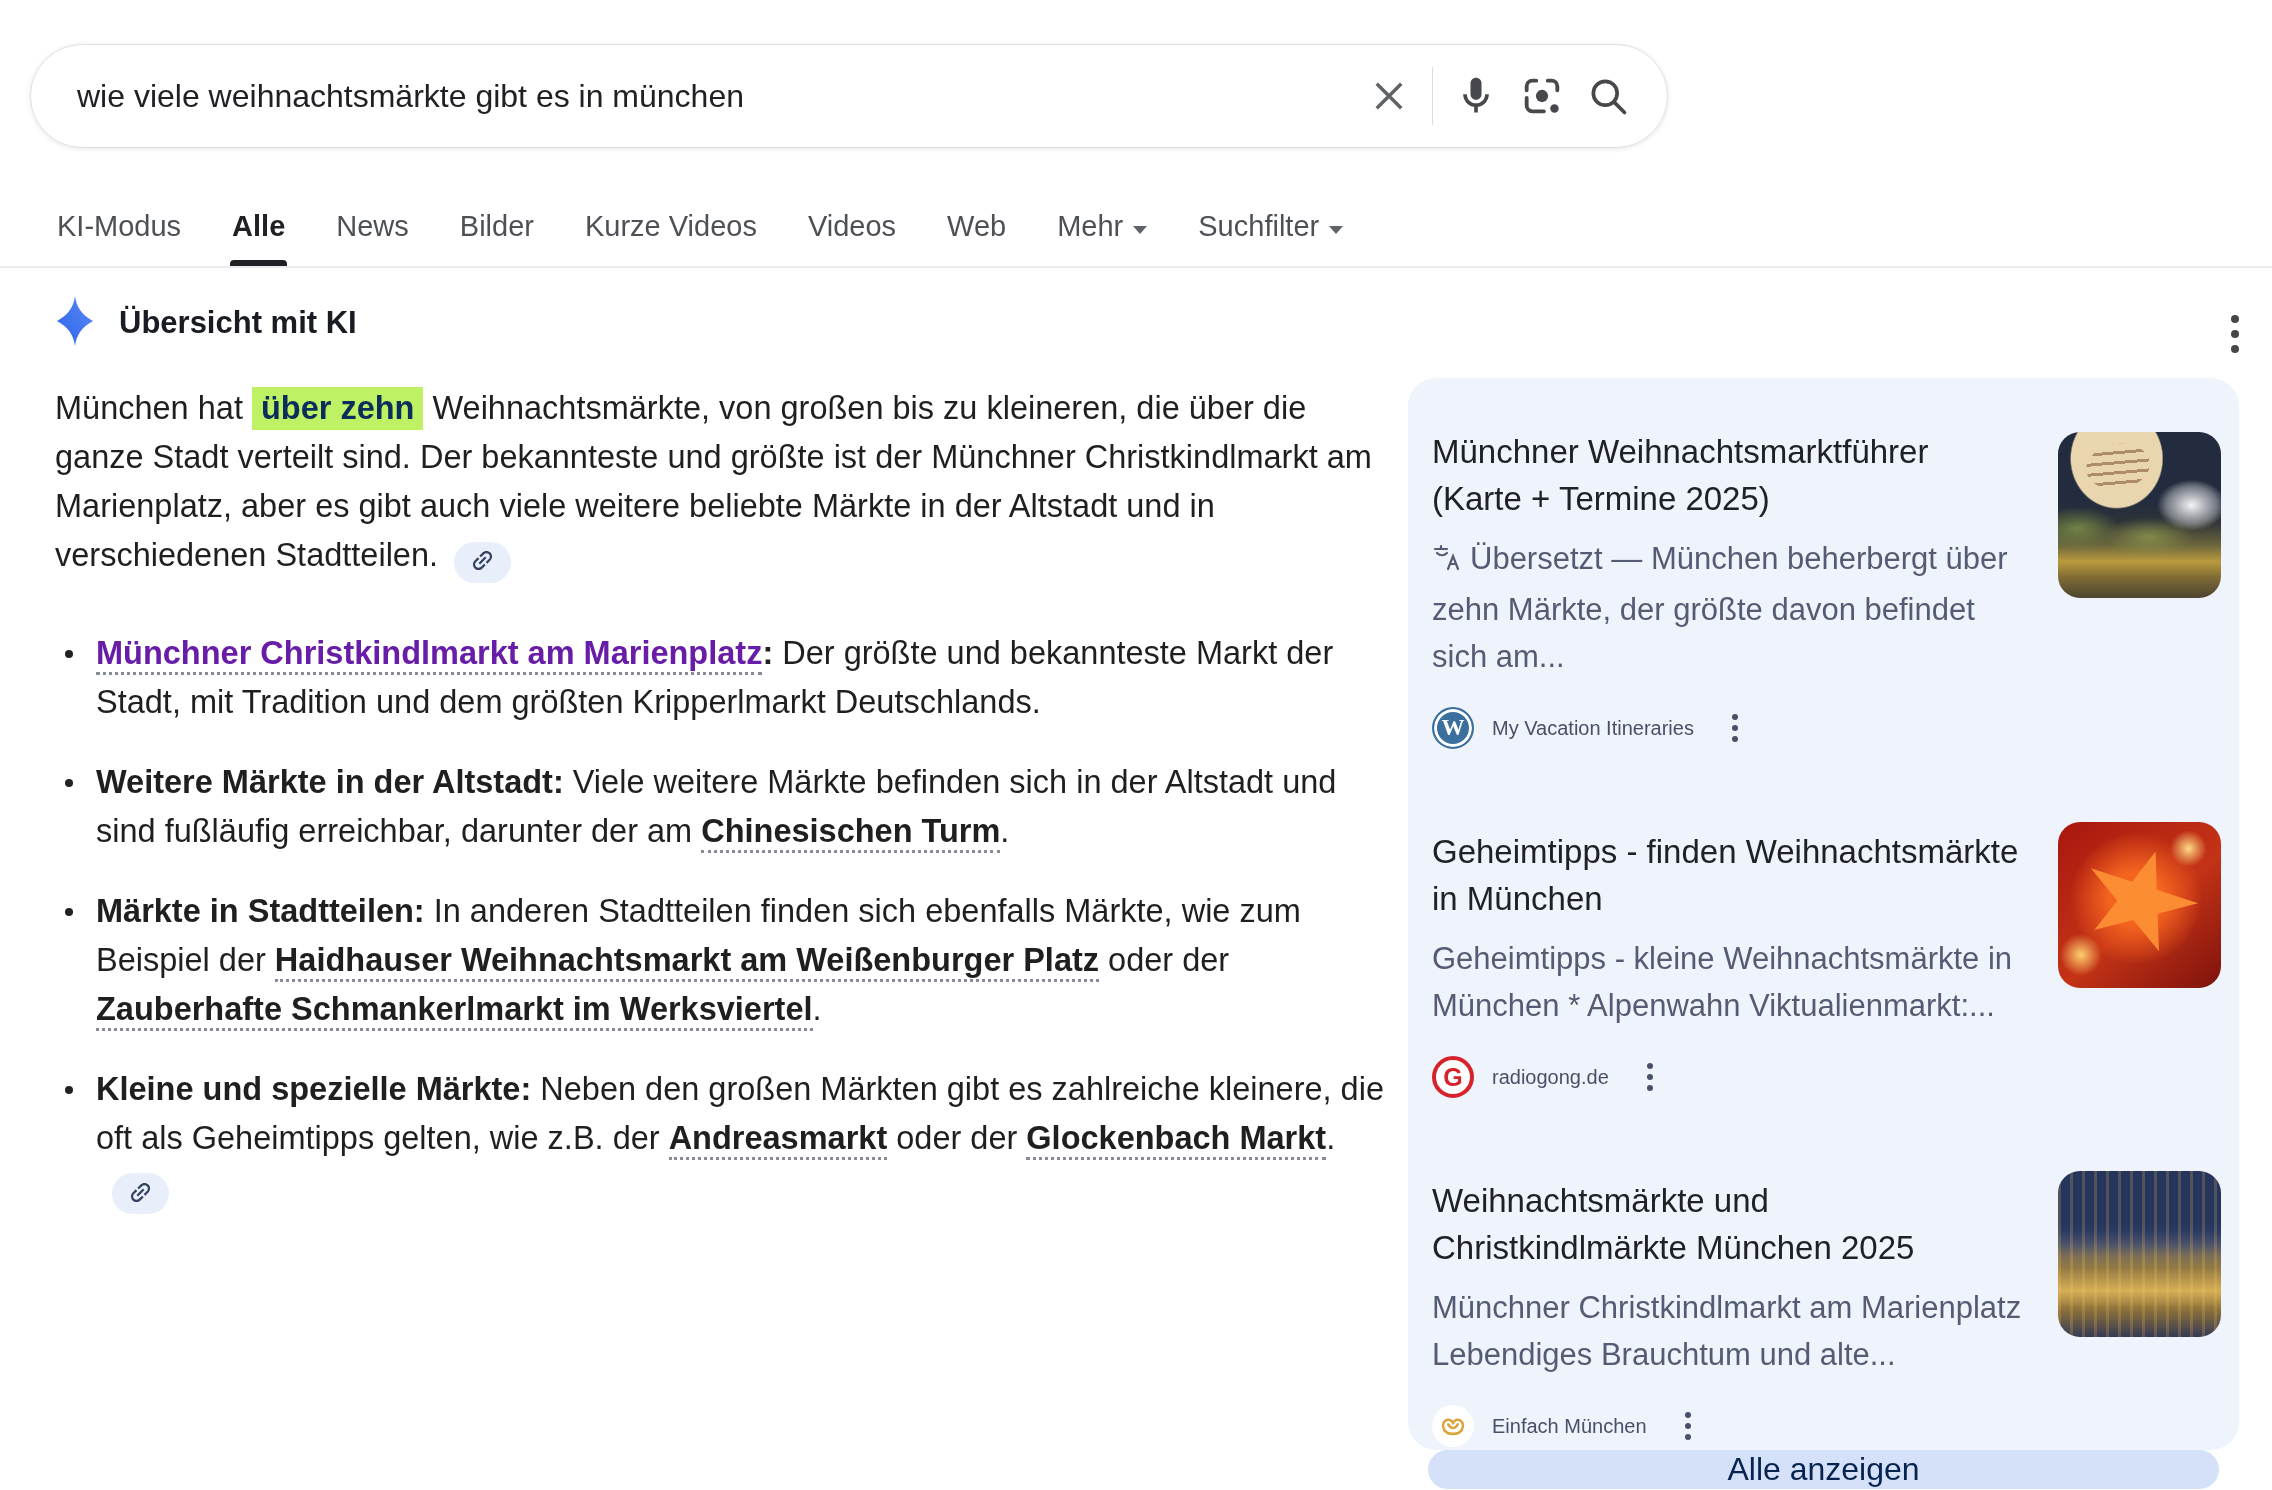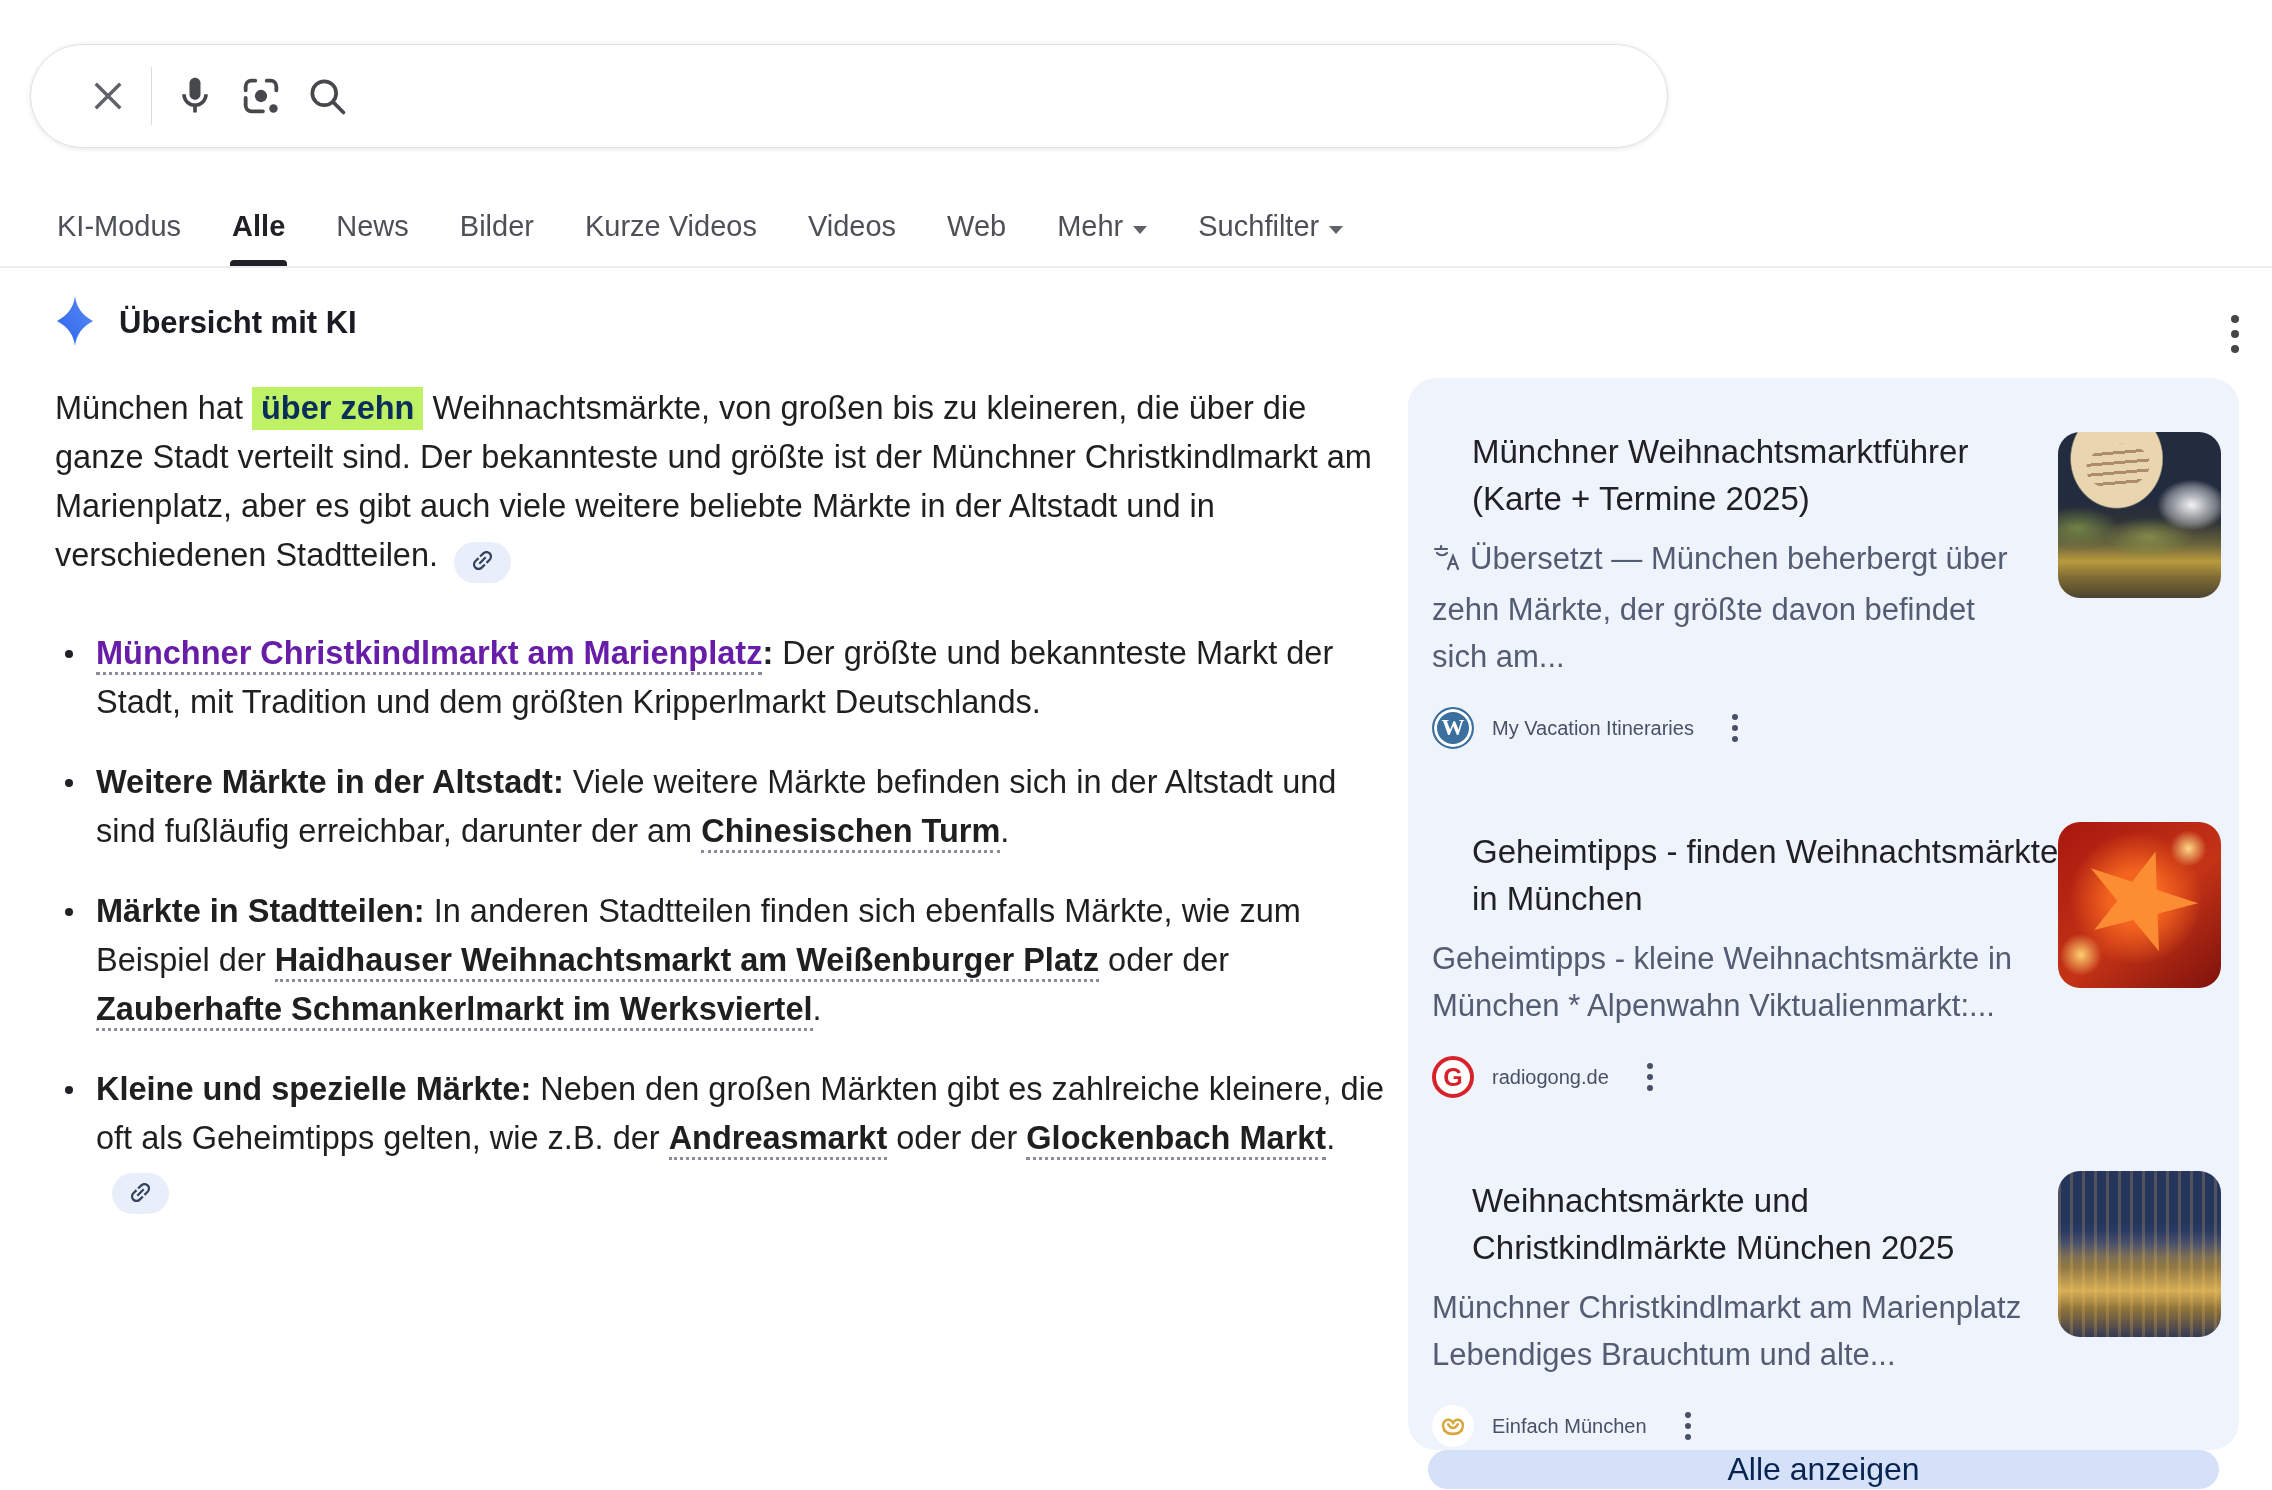--- a/index.html
+++ b/index.html
@@ -61,21 +61,21 @@
   .lead { font-weight:bold; }
   .dotted { font-weight:bold; color:#1f1f1f; border-bottom:3px dotted #878c98;
     padding-bottom:1px; cursor:pointer; }
   .dotted.purple { color:#681da8; }
 
   
   .panel { position:absolute; left:1408px; top:378px; width:831px; height:1072px;
     background:#eff3fc; border-radius:28px; display:flex; flex-direction:column; }
   .card { position:relative; padding:46px 22px 0 24px; cursor:pointer; }
   .card:first-child { padding-top:50px; }
-  .card .title { font-size:33px; line-height:47px; color:#202124; width:590px;margin-left:40px; }
+  .card .title { font-size:33px; line-height:47px; color:#202124; width:590px; }
   .card .snippet { margin-top:13px; font-size:31px; line-height:47px; color:#535c72; width:590px; }
   .card .srcrow { margin-top:24px; display:flex; align-items:center; gap:18px; height:48px; }
   .src-name { font-size:20px; color:#475066; }
   .mini-kebab { display:flex; flex-direction:column; gap:5px; margin-left:14px;
     background:none; border:none; cursor:pointer; padding:6px; }
   .mini-kebab i { width:6px; height:6px; border-radius:50%; background:#475066; }
   .thumb { position:absolute; top:40px; right:18px; width:163px; height:166px; border-radius:22px; }
   .card:first-child .thumb { top:54px; }
   .card-divider { height:2px; background:#dce3f3; margin:30px 20px 0 24px; }
 
@@ -118,20 +118,21 @@
       linear-gradient(to bottom, rgba(34,48,84,0) 0 36%, rgba(255,210,110,.25) 52% 72%, rgba(34,48,84,0) 82%),
       repeating-linear-gradient(90deg, rgba(255,200,90,.20) 0 3px, rgba(0,0,0,0) 3px 12px),
       linear-gradient(to bottom, #26355c 0 30%, #31406a 44%, #6d5a35 58%, #c8a24e 72%, #8a6f3a 84%, #343a55 100%);
   }
   .thumb { overflow:hidden; }
 </style>
 </head>
 <body>
 
 <div class="searchbar">
+  <input type="text" value="wie viele weihnachtsmärkte gibt es in münchen" style="">
   <button class="sb-btn">
     <span>
       <svg width="42" height="42" viewBox="0 0 24 24">
           <path d="M5 5 L19 19 M19 5 L5 19" stroke="#5f6368" stroke-width="2" fill="none"></path>
         </svg>
     </span>
   </button>
   <span class="sb-divider"></span>
   <button class="sb-btn">
     <span>

